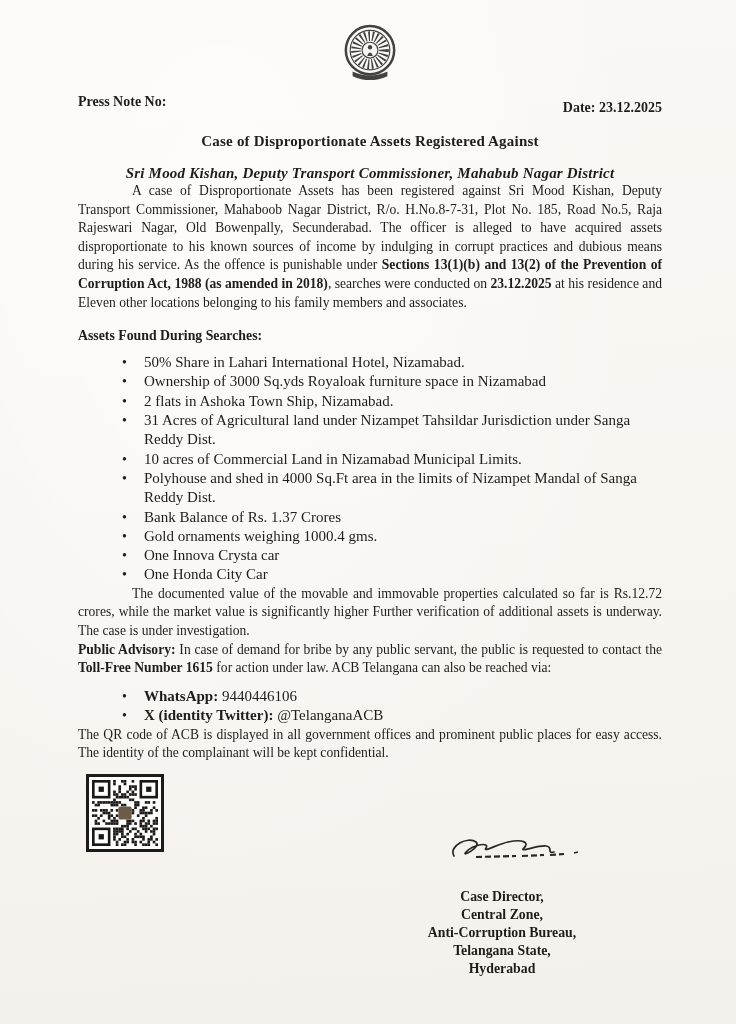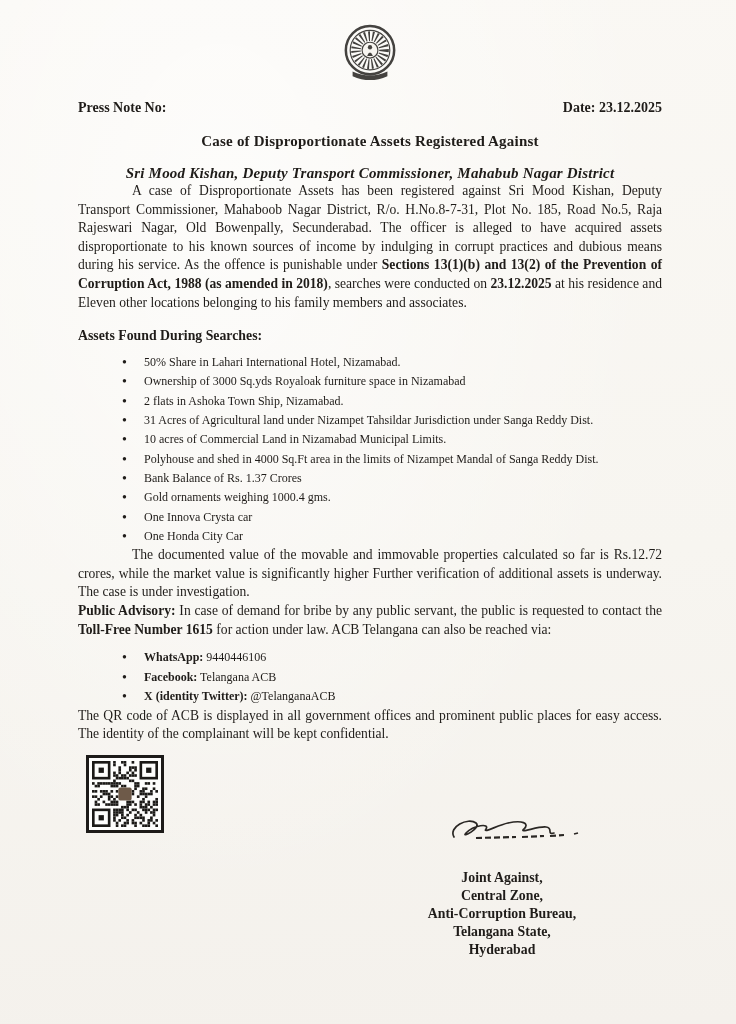--- a/index.html
+++ b/index.html
@@ -15,21 +15,21 @@
     width:736px;height:1024px;
     box-sizing:border-box;
     padding:24px 74px 0 78px;
     background:
       radial-gradient(ellipse at 30% 20%, rgba(255,255,255,.65), rgba(255,255,255,0) 60%),
       linear-gradient(177deg,#faf8f4 0%,#f7f5f0 55%,#f4f1ec 100%);
     overflow:hidden;
   }
   .emblem-wrap{width:100%;text-align:center;height:60px;}
   .meta-row{
-    display:flex;justify-content:space-between;align-items:flex-end;
+    display:flex;justify-content:space-between;align-items:flex-start;
     margin-top:10px;font-weight:bold;font-size:14px;
   }
   .meta-row .date{margin-top:6px;}
   h1.title1{
     text-align:center;font-size:15px;margin:17px 0 0 0;font-weight:bold;
     letter-spacing:.2px;
   }
   h2.title2{
     text-align:center;font-size:15px;margin:15px 0 0 0;font-weight:bold;
     letter-spacing:.2px;
@@ -41,21 +41,21 @@
   .indent{text-indent:54px;}
   .b{font-weight:bold;}
   .intro{margin-top:13px;}
   h3.assets-h{font-size:13.8px;font-weight:bold;margin:16px 0 0 0;}
   ul.doclist{
     list-style:none;margin:9px 0 0 0;padding:0;
   }
   ul.doclist li{
     position:relative;
     padding-left:66px;
-    font-size:12px;line-height:19.3px;
+    font-size:15px;line-height:19.3px;
   }
   ul.doclist li::before{
     content:"•";
     position:absolute;left:44px;top:0;
     font-size:14px;
   }
   .valuation{margin-top:21px;}
   .advisory{margin-top:17px;}
   ul.contacts{margin-top:9px;}
   ul.contacts li{line-height:19.5px;}
@@ -125,21 +125,20 @@
     <li>One Innova Crysta  car</li>
     <li>One Honda City Car</li>
   </ul>
 
   <p class="body indent valuation">The documented value of the movable and immovable properties calculated so far is Rs.12.72 crores, while the market value is significantly higher Further verification of additional assets is underway. The case is under investigation.</p>
 
   <p class="body advisory"><span class="b">Public Advisory:</span><span> In case of demand for bribe by any public servant, the public is requested to contact the </span><span class="b">Toll-Free Number 1615</span><span> for action under law. ACB Telangana can also be reached via:</span></p>
 
   <ul class="doclist contacts">
     <li><span class="b">WhatsApp:</span><span> 9440446106</span></li>
-    <li><span class="b">Facebook:</span><span> Telangana ACB</span></li>
     <li><span class="b">X (identity Twitter):</span><span> @TelanganaACB</span></li>
   </ul>
 
   <p class="body qr-note">The QR code of ACB is displayed in all government offices and prominent public places for easy access. The identity of the complainant will be kept confidential.</p>
 
   <div class="bottom-row">
     <div class="qr">
       <svg id="qr-svg" width="66" height="66" viewBox="0 0 75 75">
           <rect x="24" y="0" width="3" height="3"></rect>
           <rect x="33" y="0" width="3" height="3"></rect>
@@ -340,20 +339,20 @@
         </svg>
     </div>
     <svg class="sig-scrawl" width="150" height="40" viewBox="0 0 150 40">
       <path d="M8 24 C 2 14, 22 4, 30 10 C 36 15, 14 26, 20 20 C 28 12, 44 10, 40 16 C 36 21, 52 12, 62 10 C 76 7, 84 10, 78 16 C 72 21, 92 13, 100 14 C 108 15, 100 22, 108 20" fill="none" stroke="#2a2724" stroke-width="1.7" stroke-linecap="round"></path>
       <path d="M30 25 L70 24 M76 24 L98 23 M104 23 L118 22" stroke="#2a2724" stroke-width="2.2" stroke-dasharray="6 3"></path>
       <path d="M128 21 l4 -1" stroke="#2a2724" stroke-width="1.6"></path>
     </svg>
   </div>
 
   <div class="sig-block">
-    <div>Joint Against,</div>
+    <div>Case Director,</div>
     <div>Central Zone,</div>
     <div>Anti-Corruption Bureau,</div>
     <div>Telangana State,</div>
     <div>Hyderabad</div>
   </div>
 
 </div>
 
 </body></html>

